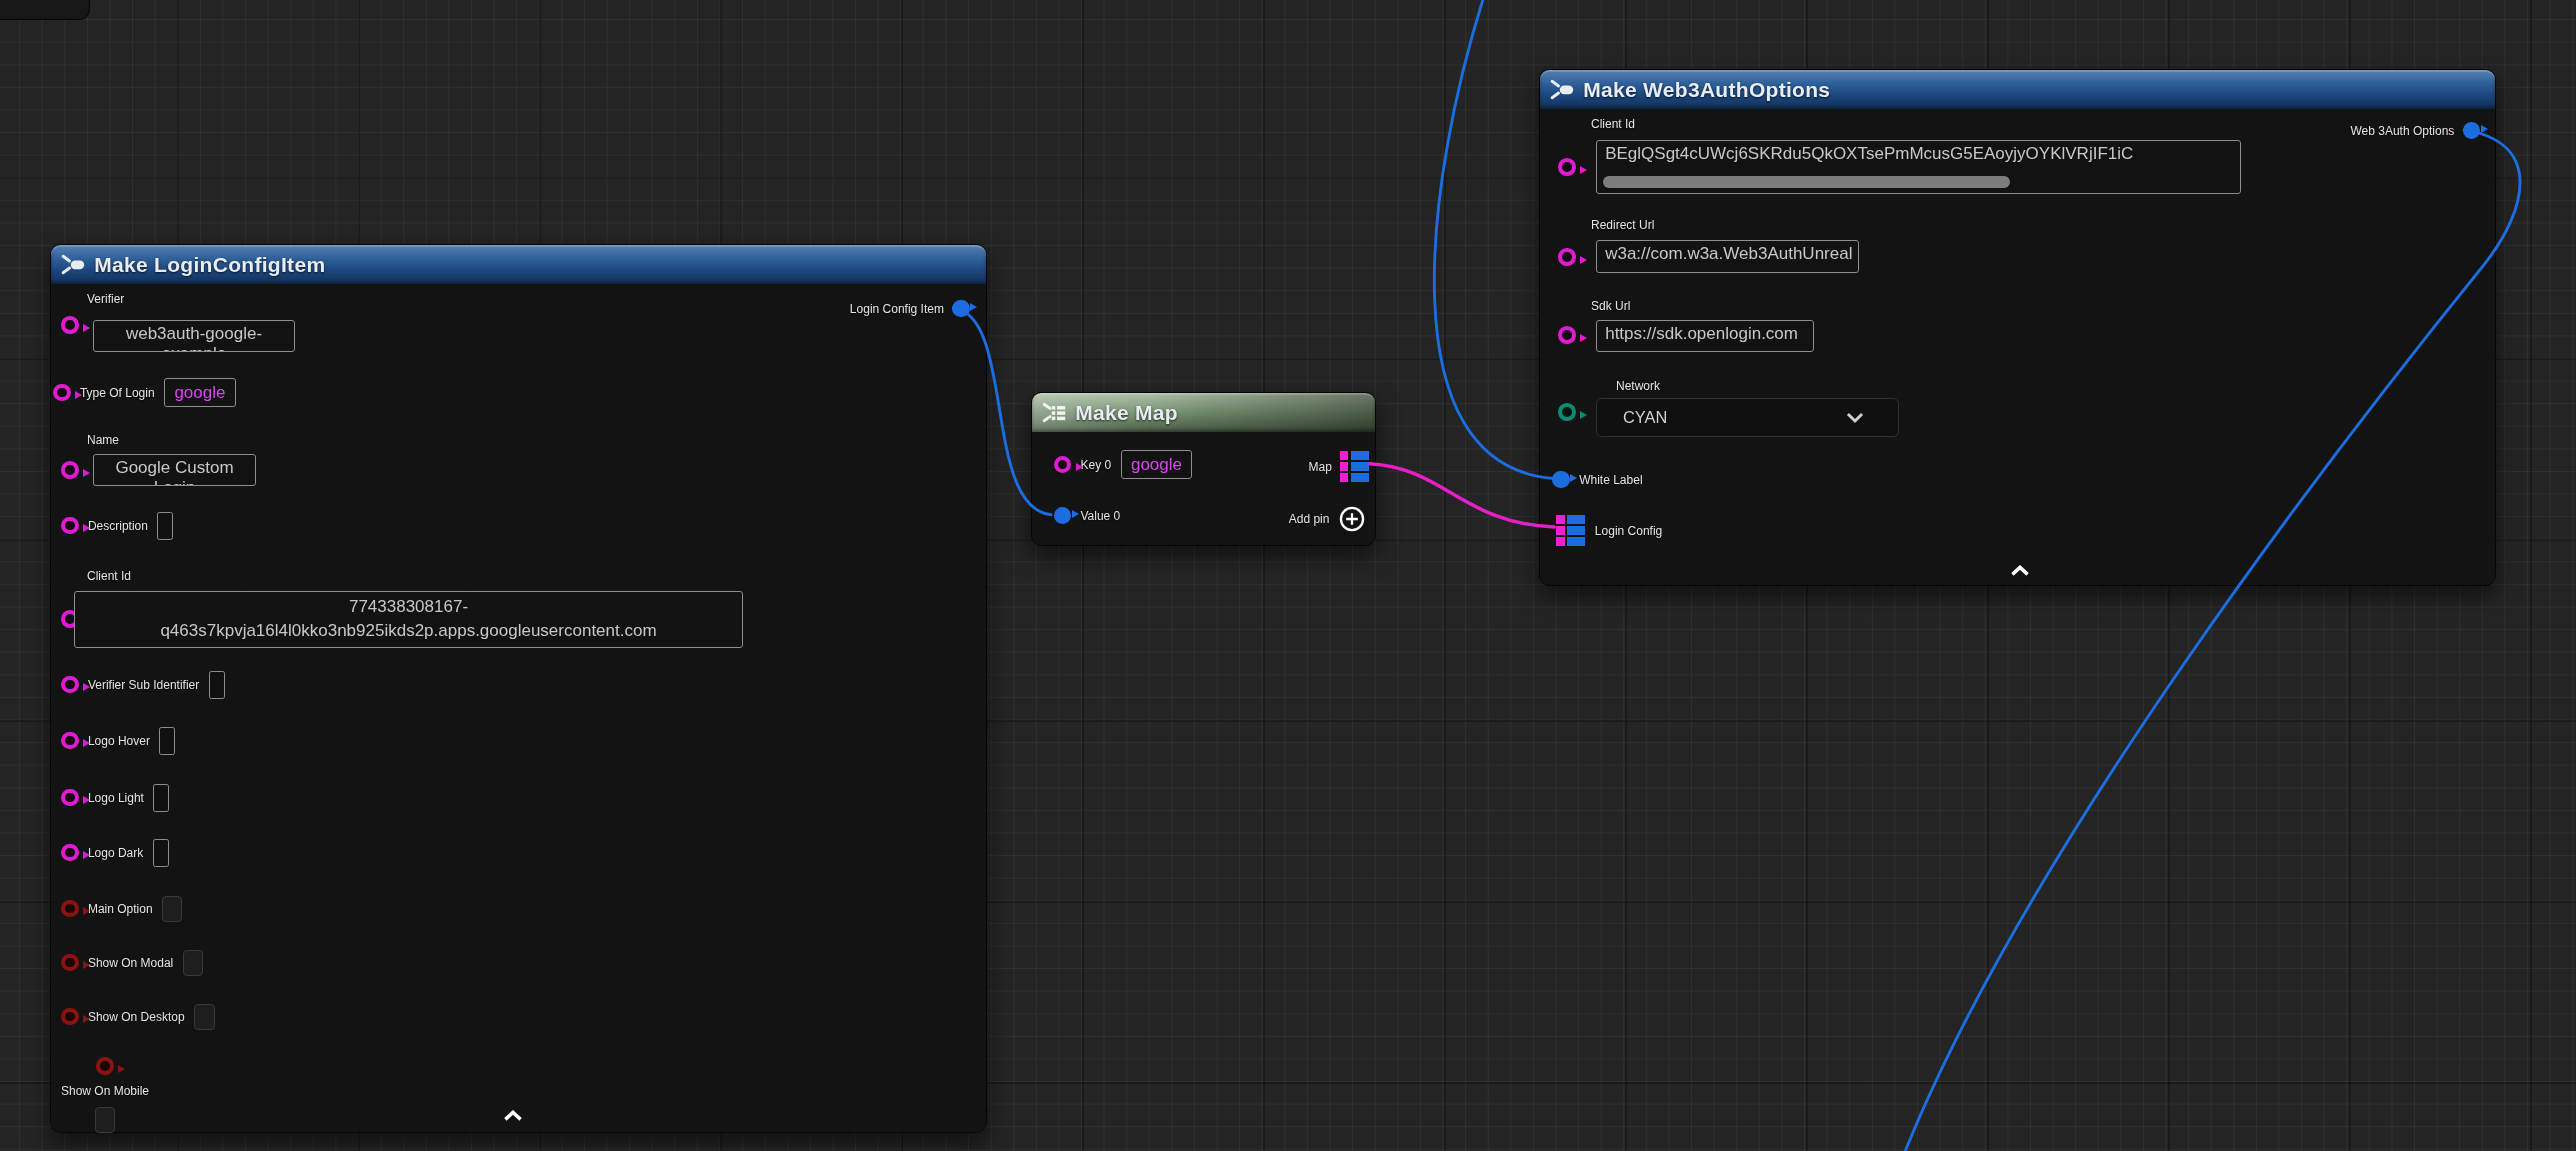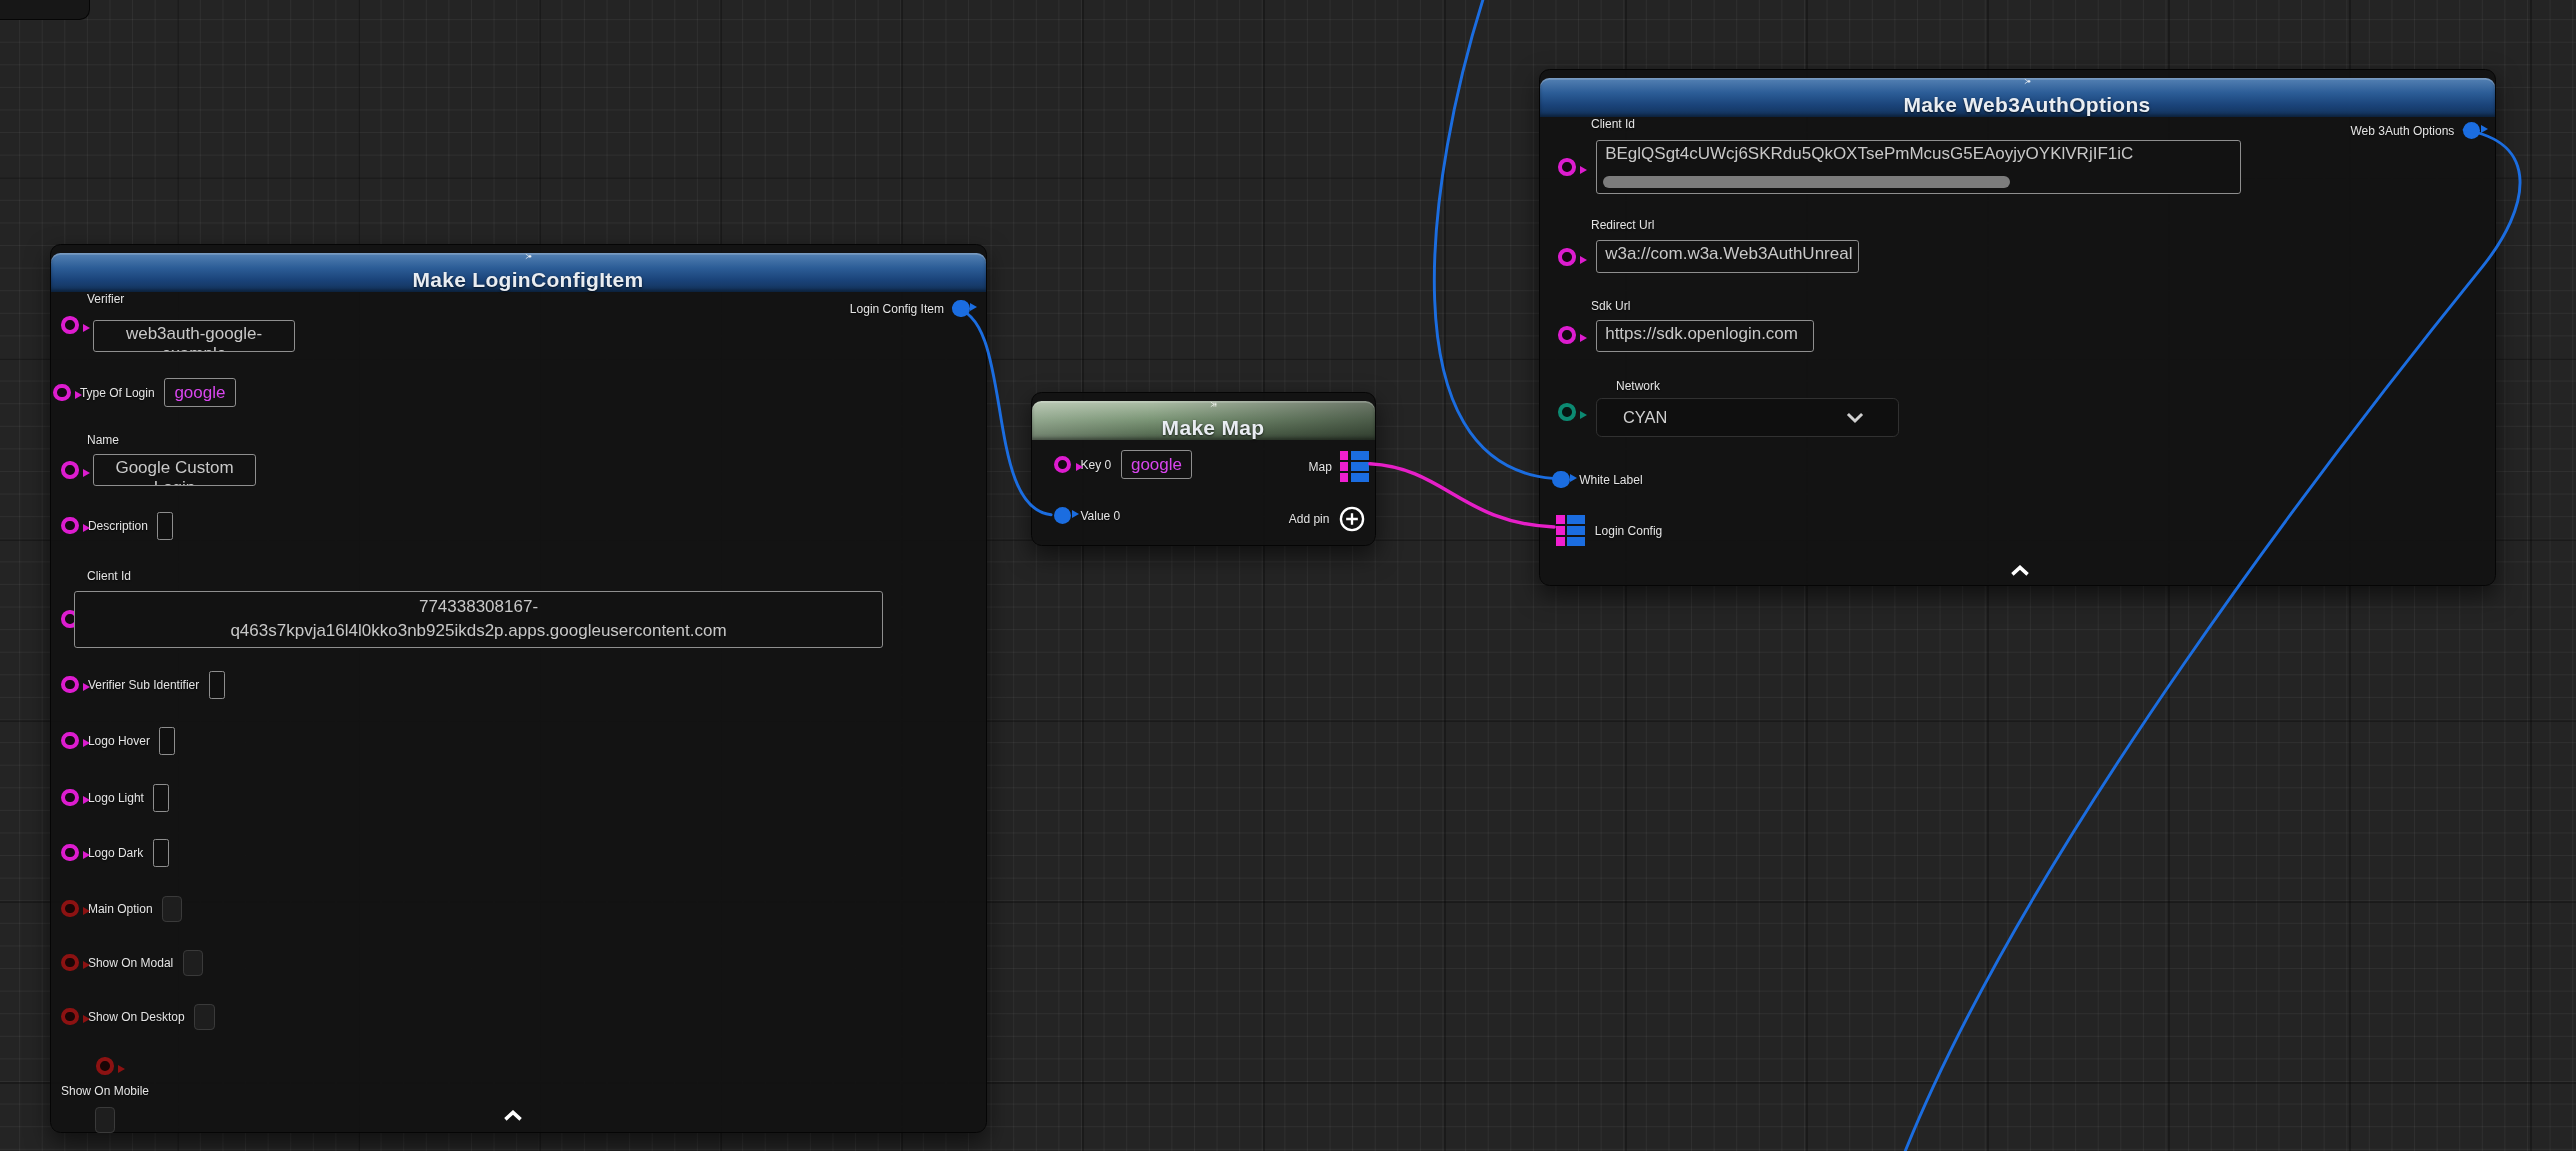--- a/index.html
+++ b/index.html
@@ -14,25 +14,24 @@
       linear-gradient(90deg, rgba(255,255,255,0.05) 0.9px, transparent 0.9px);
     background-size:181px 181px,181px 181px,22.6px 22.6px,22.6px 22.6px;
     background-position:-3.5px -3.5px;
   }
   .node{
     position:absolute;background:rgba(19,19,19,0.97);
     border:1.2px solid #050505;border-radius:10.5px;
     box-shadow:0 9.4px 23.4px rgba(0,0,0,0.55);
   }
   .nhead{
-    position:absolute;left:0;top:8px;right:0;height:39px;
+    position:absolute;left:0;top:0;right:0;height:39px;
     border-radius:9.4px 9.4px 0 0;display:flex;align-items:center;gap:8.2px;
-    padding-left:19px;box-sizing:border-box;
+    padding-left:8px;box-sizing:border-box;
     box-shadow:inset 0 1.8px 0 rgba(255,255,255,0.22), inset 0 -2.3px 3.5px rgba(0,0,0,0.35);
-    flex-direction:column;
   }
   .nhead.blue{background:linear-gradient(180deg,#5582b4 0%,#2c5d97 38%,#1a4379 70%,#123158 100%);}
   .nhead.green{background:
     linear-gradient(90deg,rgba(255,255,255,0.18),rgba(255,255,255,0) 35%,rgba(0,0,0,0.38) 100%),
     linear-gradient(180deg,#aebfa8 0%,#7e9879 45%,#5d7459 80%,#4c5e49 100%);}
   .ntitle{
     font-size:21px;font-weight:700;color:#e9edf2;letter-spacing:0.3px;
     text-shadow:0 1.2px 2.3px rgba(0,0,0,0.75);white-space:nowrap;
   }
   .label{font-size:12px;color:#e4e4e4;white-space:nowrap;text-shadow:0 0.6px 1.2px rgba(0,0,0,.6);}
@@ -115,21 +114,21 @@
     <div class="tinput" style="left:42px;top:209px;width:163px;height:32px;">Google Custom Login</div>
 
     <div class="irow" style="left:10px;top:266px;">
       <span class="pin hollow c-string"></span>
       <span class="label">Description</span>
       <span class="ebox"></span>
     </div>
 
     <div class="label" style="position:absolute;left:36px;top:324px;">Client Id</div>
     <span class="pin hollow c-string" style="position:absolute;left:10px;top:365px;"></span>
-    <div class="tinput" style="left:23px;top:346px;width:809px;height:57px;white-space:pre-line;line-height:24.6px;">774338308167-
+    <div class="tinput" style="left:23px;top:346px;width:669px;height:57px;white-space:pre-line;line-height:24.6px;">774338308167-
 q463s7kpvja16l4l0kko3nb925ikds2p.apps.googleusercontent.com</div>
 
     <div class="irow" style="left:10px;top:425px;">
       <span class="pin hollow c-string"></span>
       <span class="label">Verifier Sub Identifier</span>
       <span class="ebox"></span>
     </div>
 
     <div class="irow" style="left:10px;top:481px;">
       <span class="pin hollow c-string"></span>

